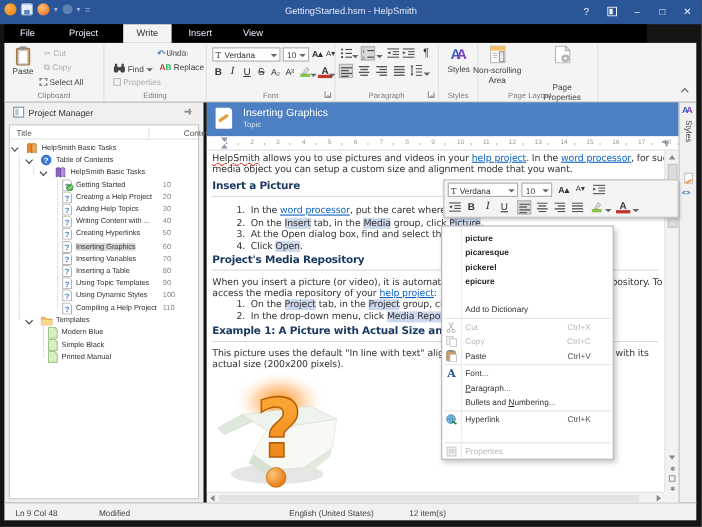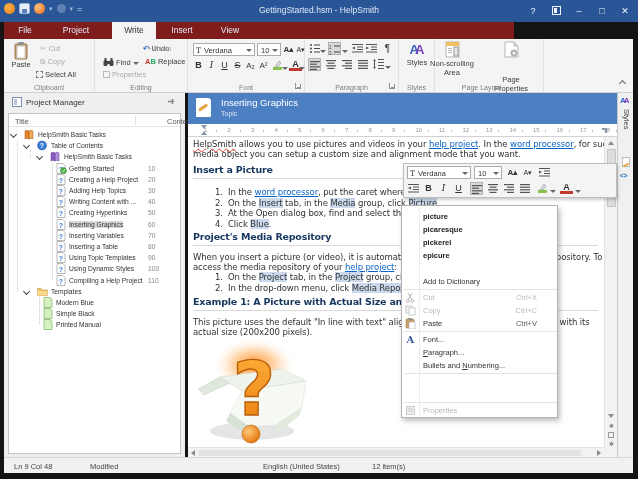--- a/index.html
+++ b/index.html
@@ -10,21 +10,21 @@
 .qicon{width:11px;height:11px;border-radius:2px;}
 .logo{background:radial-gradient(circle at 35% 35%,#ffb24d,#e87a12);border-radius:50%;}
 .floppy{background:#e8eef8;border:1px solid #9ab2d8;position:relative;}
 .floppy:after{content:"";position:absolute;left:2px;top:5px;width:5px;height:4px;background:#5b82c0;}
 .orangedot{background:radial-gradient(circle at 35% 35%,#ffc27a,#e8641a);border-radius:50%;}
 .fadedot{background:rgba(255,255,255,.25);border-radius:50%;width:9px;height:9px;}
 .qsep{color:#9fb6dd;font-size:7px;}
 .title-text{position:absolute;left:0;right:0;top:5px;text-align:center;color:#dfe8f7;font-size:8.5px;}
 .winbtns{position:absolute;right:8px;top:0;height:22px;display:flex;align-items:center;gap:13px;color:#eef3fc;font-size:9px;}
 .winbtn{width:10px;text-align:center;}
-.tabrow{position:absolute;left:4px;top:22px;width:510px;height:17px;background:#7f1d1d;}
+.tabrow{position:absolute;left:4px;top:22px;width:584px;height:17px;background:#000000;}
 .tab{position:absolute;top:0;height:17px;line-height:17px;color:#e4ecfa;font-size:8.5px;text-align:center;}
 .tab.active{background:#f4f4f4;color:#333;}
 .ribbon{position:absolute;left:4px;top:39px;width:629px;height:54px;background:#f4f4f4;border-bottom:1px solid #cfcfcf;}
 .rgroup{position:absolute;top:0;bottom:0;border-right:1px solid #e0e0e0;}
 .glabel{position:absolute;bottom:1px;left:0;width:100%;text-align:center;font-size:7px;color:#7d7d7d;}
 .sbtn{position:absolute;font-size:7.5px;color:#3d3d3d;white-space:nowrap;}
 .sbtn.dis{color:#ababab;}
 .bigbtn{position:absolute;text-align:center;font-size:7.5px;color:#3d3d3d;}
 .combo{position:absolute;background:#fff;border:1px solid #acacac;font-size:7.5px;color:#333;}
 .tri-d{width:0;height:0;border-left:3px solid transparent;border-right:3px solid transparent;border-top:3px solid #666;display:inline-block;}
@@ -631,21 +631,21 @@
         <div class="dline li" style="top: 60.5px;">
           <span class="num">2.</span>
           <span class="txt"><span>On the </span><span class="hl">Insert</span><span> tab, in the </span><span class="hl">Media</span><span> group, click </span><span class="hl">Picture</span><span>.</span></span>
         </div>
         <div class="dline li" style="top: 71px;">
           <span class="num">3.</span>
           <span class="txt"><span>At the Open dialog box, find and select the </span><span class="sq">picture file you want</span><span>.</span></span>
         </div>
         <div class="dline li" style="top: 81.5px;">
           <span class="num">4.</span>
-          <span class="txt"><span>Click </span><span class="hl">Blue</span><span>.</span></span>
+          <span class="txt"><span>Click </span><span class="hl">Open</span><span>.</span></span>
         </div>
         <div class="hline" style="top: 94px;">Project's Media Repository</div>
         <div class="dline" style="top: 115px;">
           <span class="txt"><span>When you insert a picture (or video), it is automatically added to the project's media repository. To</span></span>
         </div>
         <div class="dline" style="top: 125px;">
           <span class="txt"><span>access the media repository of your </span><span class="link">help project</span><span>:</span></span>
         </div>
         <div class="dline li" style="top: 135px;">
           <span class="num">1.</span>
@@ -843,20 +843,31 @@
       </div>
       <span class="mlabel">Font...</span>
     </div>
     <div class="mi" style="top: 140px;">
       <span class="mlabel"><span class="ak">P</span>aragraph...</span>
     </div>
     <div class="mi" style="top: 153px;">
       <span class="mlabel">Bullets and <span class="ak">N</span>umbering...</span>
     </div>
     <div class="msep" style="top: 167px;"></div>
+    <div class="mi" style="top: 169px;">
+      <div class="micon">
+        <svg width="12" height="11">
+          <circle cx="5" cy="5" r="4" fill="#7ec0e8" stroke="#3a7ba8" stroke-width="0.6"></circle>
+          <path d="M1.5 5 h7 M5 1.5 c-2 2 -2 5 0 7 M5 1.5 c2 2 2 5 0 7" stroke="#3a7ba8" stroke-width="0.5" fill="none"></path>
+          <path d="M6 7 l4 2.5" stroke="#2a8a2a" stroke-width="1.6"></path>
+        </svg>
+      </div>
+      <span class="mlabel">Hyperlink</span>
+      <span class="mshort">Ctrl+K</span>
+    </div>
     <div class="msep" style="top: 196px;"></div>
     <div class="mi dis" style="top: 198px;">
       <div class="micon">
         <svg width="11" height="11">
           <rect x="1.5" y="1.5" width="8" height="8" fill="#eee" stroke="#ccc"></rect>
           <path d="M3 4 h5 M3 6 h5" stroke="#ccc"></path>
         </svg>
       </div>
       <span class="mlabel">Properties</span>
     </div>

